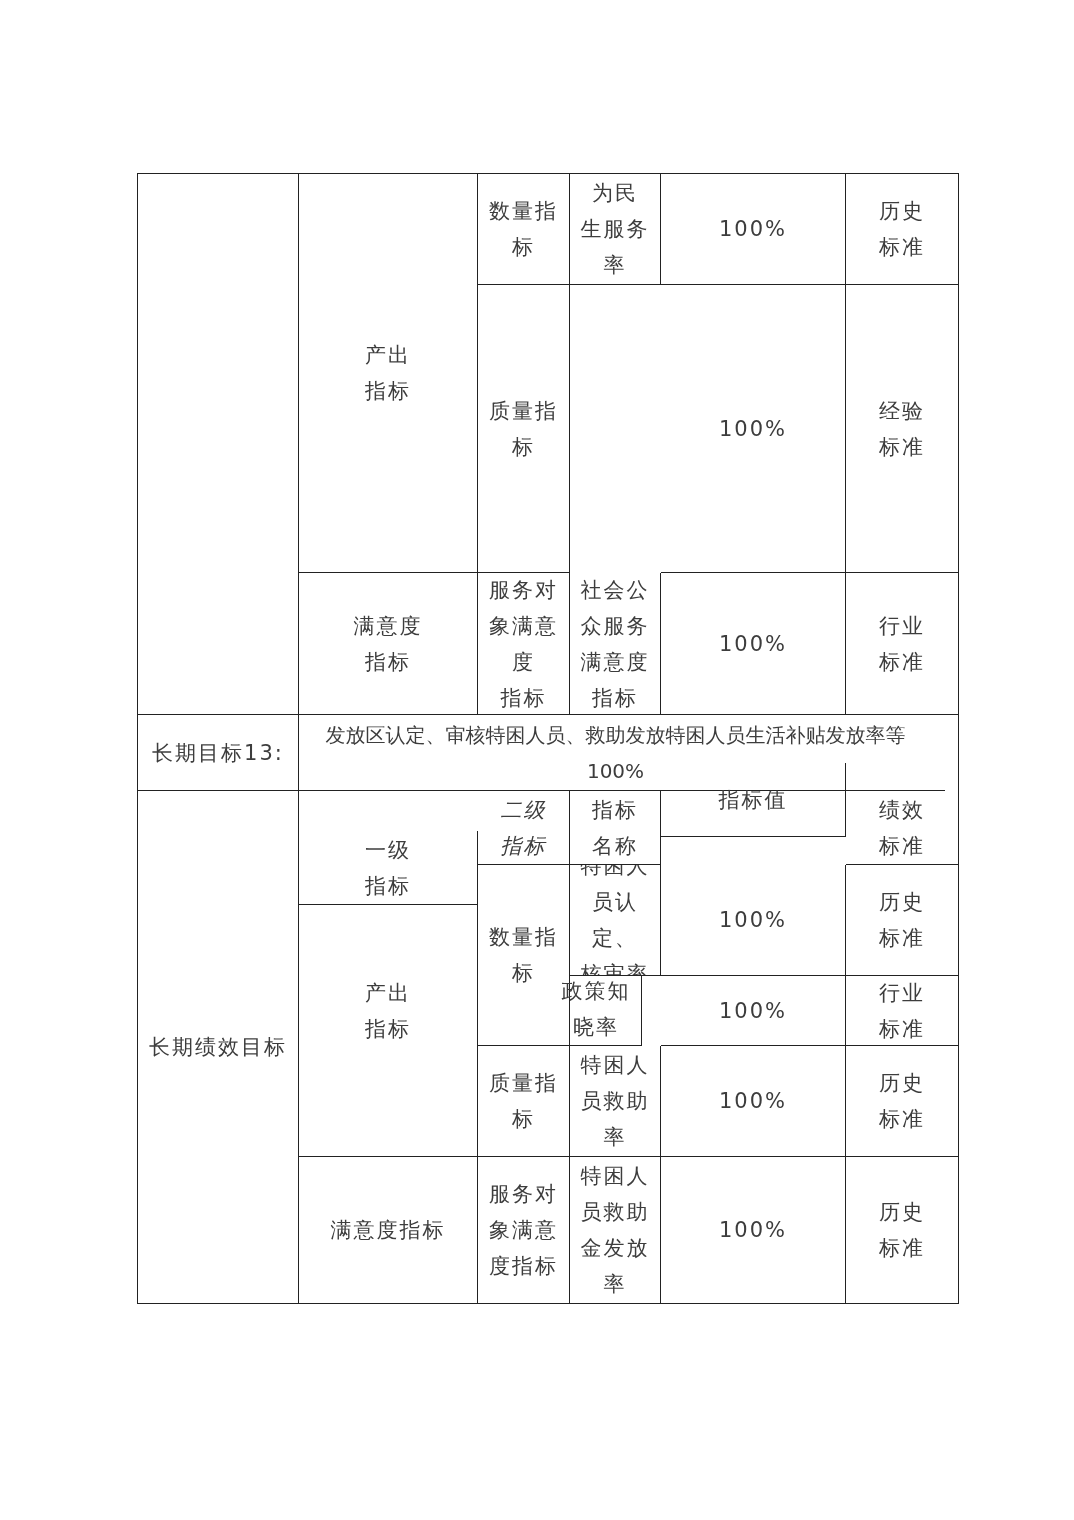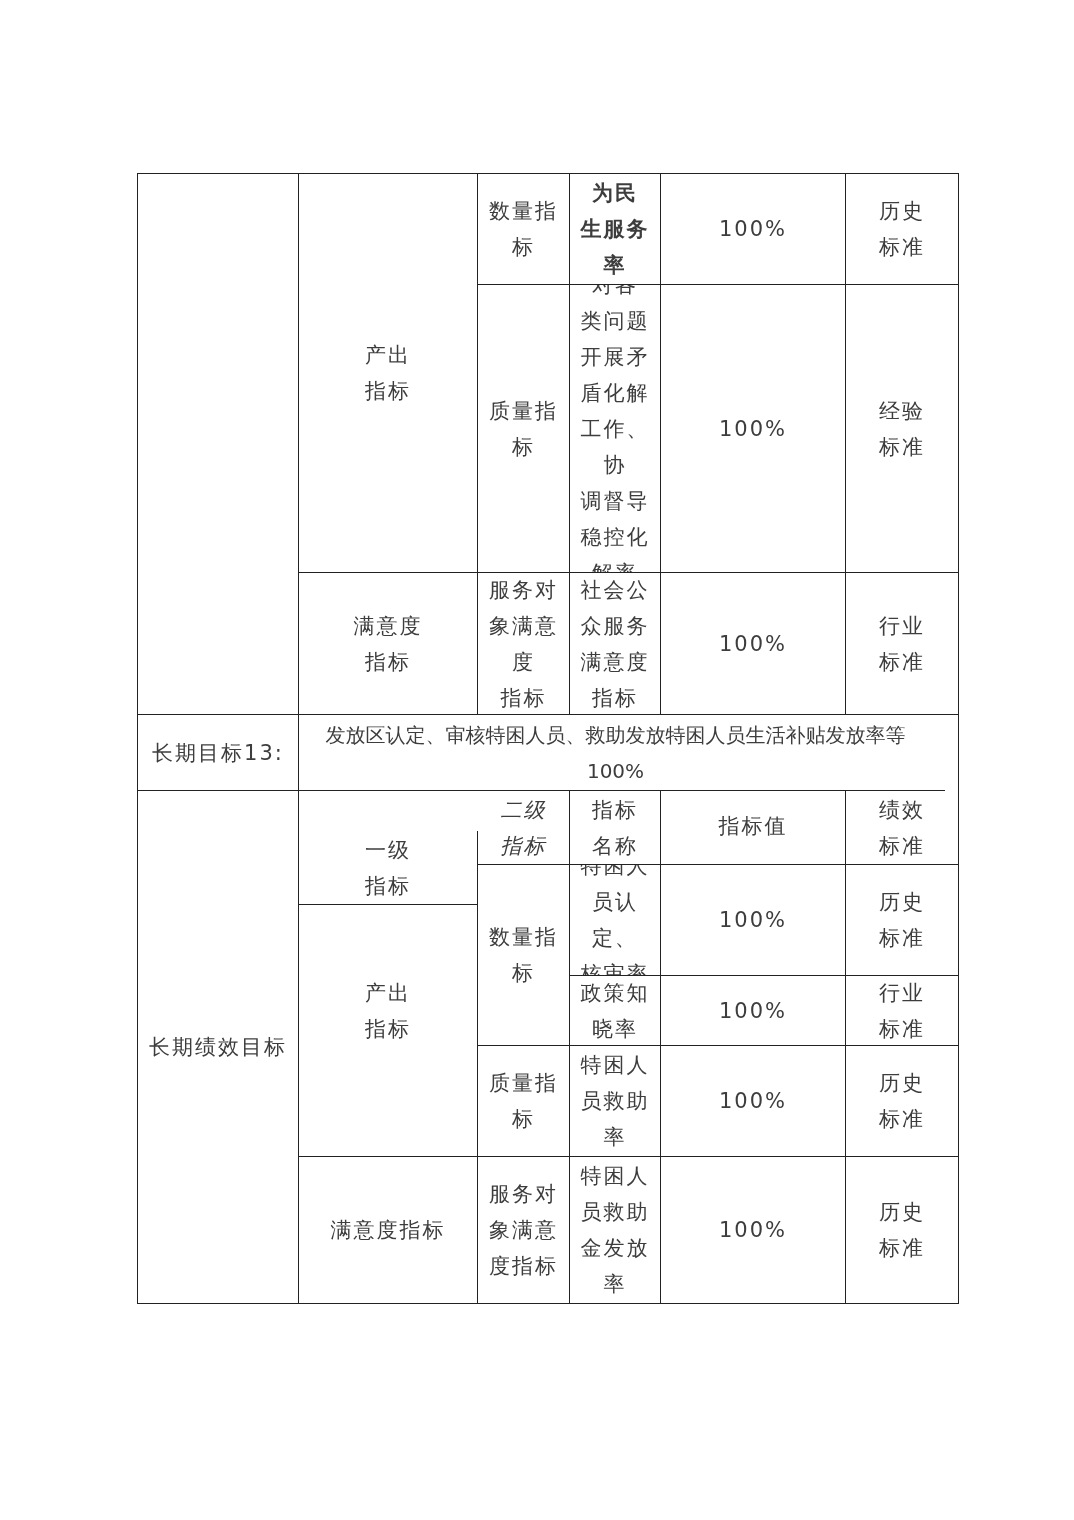--- a/index.html
+++ b/index.html
@@ -40,37 +40,29 @@
 <body>
 
 <div class="page">
   <div class="tbl">
 
     <div class="cell" style="left:0;top:0;width:161px;height:541px;"></div>
     <div class="cell" style="left:161px;top:0;width:179px;height:399px;">产出
 指标</div>
     <div class="cell" style="left:340px;top:0;width:92px;height:111px;">数量指
 标</div>
-    <div class="cell" style="left:432px;top:0;width:91px;height:111px;font-weight:bold;">为民
+    <div class="cell" style="left:432px;top:0;width:91px;height:111px;">为民
 生服务
 率</div>
     <div class="cell" style="left:523px;top:0;width:185px;height:111px;">100%</div>
     <div class="cell no-r" style="left:708px;top:0;width:112px;height:111px;">历史
 标准</div>
 
     <div class="cell" style="left:340px;top:111px;width:92px;height:288px;">质量指
 标</div>
-    <div class="cell" style="left:432px;top:111px;width:91px;height:288px;">对各
-类问题
-开展矛
-盾化解
-工作、协
-调督导
-稳控化
-解率</div>
     <div class="cell" style="left:523px;top:111px;width:185px;height:288px;">100%</div>
     <div class="cell no-r" style="left:708px;top:111px;width:112px;height:288px;font-family:Liberation Serif, serif;">经验
 标准</div>
 
     <div class="cell" style="left:161px;top:399px;width:179px;height:142px;">满意度
 指标</div>
     <div class="cell" style="left:340px;top:399px;width:92px;height:142px;">服务对
 象满意
 度
 指标</div>
@@ -86,36 +78,36 @@
     <div class="cell no-r goal" style="left:148px;top:541px;width:659px;height:76px;">发放区认定、审核特困人员、救助发放特困人员生活补贴发放率等
 100%</div>
 
     <div class="cell no-b" style="left:0;top:617px;width:161px;height:512px;">长期绩效目标</div>
     <div class="cell" style="left:161px;top:617px;width:179px;height:74px;margin-top:40px;">一级
 指标</div>
     <div class="cell" style="left:340px;top:617px;width:92px;height:74px;font-style:italic;">二级
 指标</div>
     <div class="cell" style="left:432px;top:617px;width:91px;height:74px;">指标
 名称</div>
-    <div class="cell" style="left:523px;top:617px;width:185px;height:74px;font-family:Liberation Mono, monospace;">指标值</div>
+    <div class="cell" style="left:523px;top:589px;width:185px;height:74px;">指标值</div>
     <div class="cell no-r" style="left:708px;top:617px;width:112px;height:74px;">绩效
 标准</div>
 
     <div class="cell" style="left:161px;top:691px;width:179px;height:292px;">产出
 指标</div>
     <div class="cell" style="left:340px;top:691px;width:92px;height:181px;">数量指
 标</div>
     <div class="cell" style="left:432px;top:691px;width:91px;height:111px;">特困人
 员认定、
 核审率</div>
     <div class="cell" style="left:523px;top:691px;width:185px;height:111px;">100%</div>
     <div class="cell no-r" style="left:708px;top:691px;width:112px;height:111px;">历史
 标准</div>
 
-    <div class="cell" style="left:432px;top:802px;width:91px;height:70px;">政策知
+    <div class="cell" style="left:413px;top:802px;width:91px;height:70px;font-family:Liberation Mono, monospace;">政策知
 晓率</div>
     <div class="cell" style="left:523px;top:802px;width:185px;height:70px;">100%</div>
     <div class="cell no-r" style="left:708px;top:802px;width:112px;height:70px;">行业
 标准</div>
 
     <div class="cell" style="left:340px;top:872px;width:92px;height:111px;">质量指
 标</div>
     <div class="cell" style="left:432px;top:872px;width:91px;height:111px;">特困人
 员救助
 率</div>

